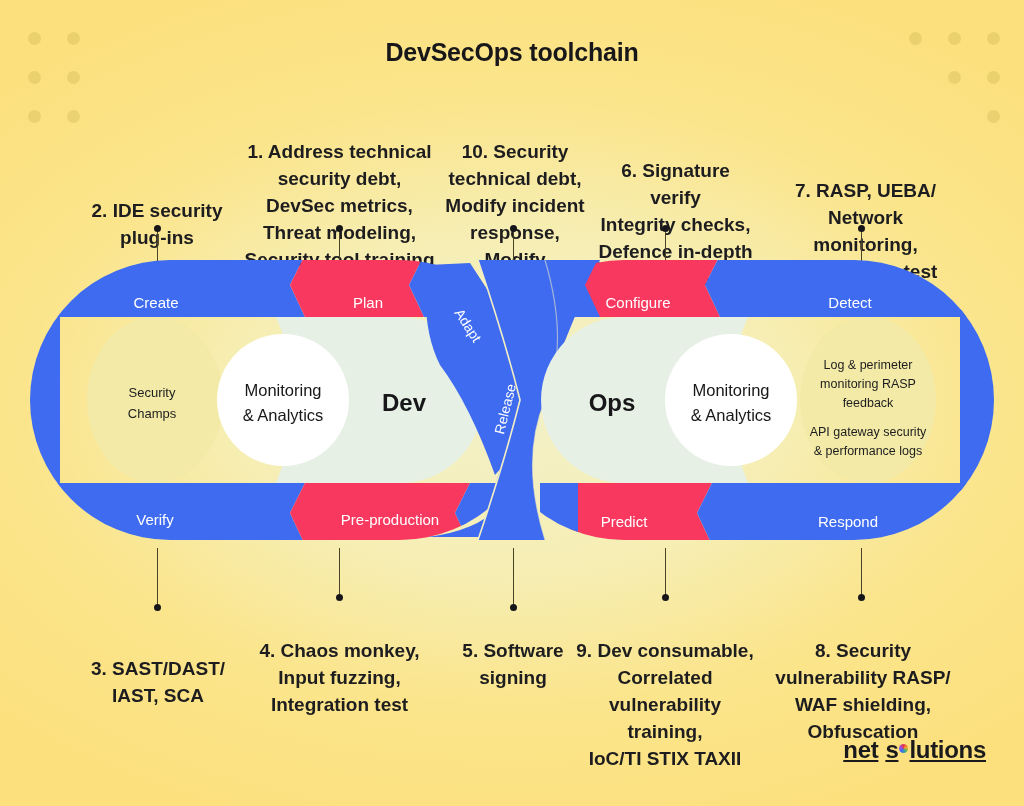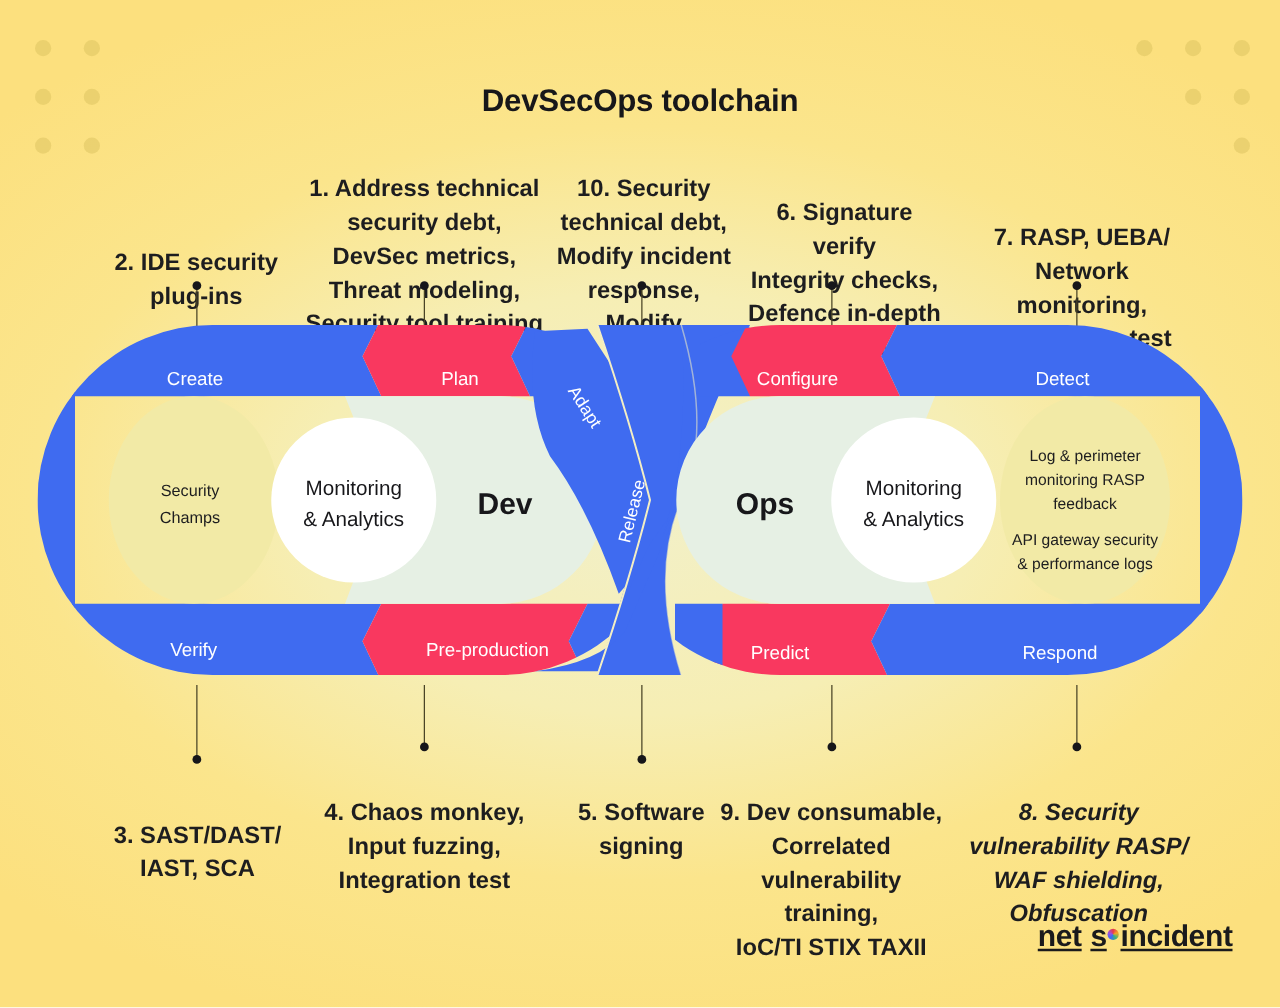--- a/index.html
+++ b/index.html
@@ -39,21 +39,20 @@
   #title {
     position: absolute;
     top: 38px;
     left: 0;
     width: 1024px;
     text-align: center;
     font-size: 25px;
     font-weight: bold;
     color: #17171a;
     letter-spacing: -0.2px;
-    margin-top: 29px;
   }
 
   
   .callout {
     position: absolute;
     font-size: 19px;
     line-height: 1.42;
     color: #1d1d1f;
     text-align: center;
     font-weight: 600;
@@ -331,28 +330,28 @@
 
   <div class="leader up" style="left:665px; top:548px; height:50px;"></div>
   <div class="callout" style="left:570px; top:610px; width:190px;">
     <div>9. Dev consumable,</div>
     <div>Correlated</div>
     <div>vulnerability training,</div>
     <div>IoC/TI STIX TAXII</div>
   </div>
 
   <div class="leader up" style="left:861px; top:548px; height:50px;"></div>
-  <div class="callout" style="left:768px; top:610px; width:190px;font-style:italic;">
+  <div class="callout" style="left:768px; top:610px; width:190px;">
     <div>8. Security</div>
     <div>vulnerability RASP/</div>
     <div>WAF shielding,</div>
     <div>Obfuscation</div>
   </div>
 
   <div id="logo">
     <span>net</span>
     <span style="width:7px;"></span>
     <span>s</span>
     <span class="logo-dot"></span>
-    <span>incident</span>
+    <span>lutions</span>
   </div>
 
 </div>
 
 </body></html>

